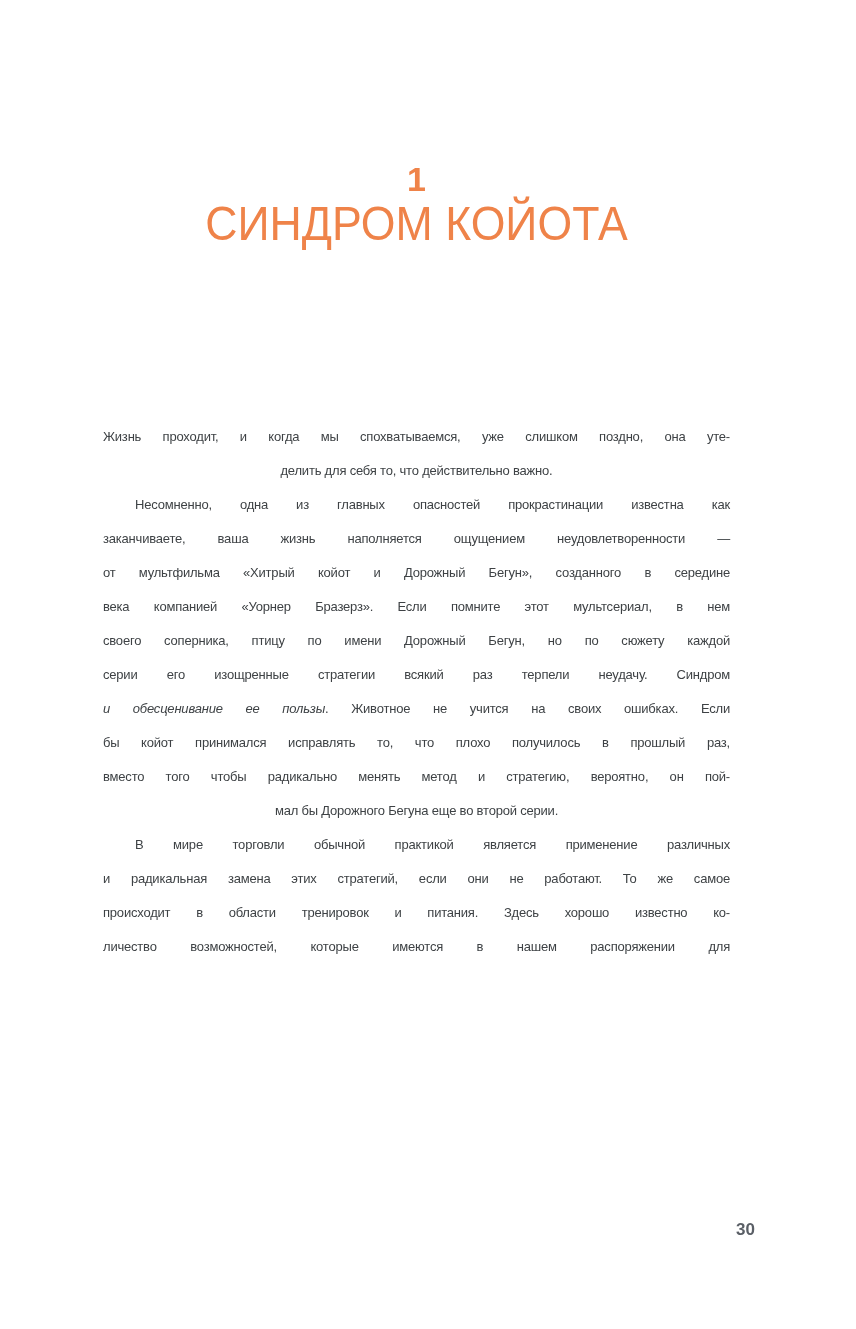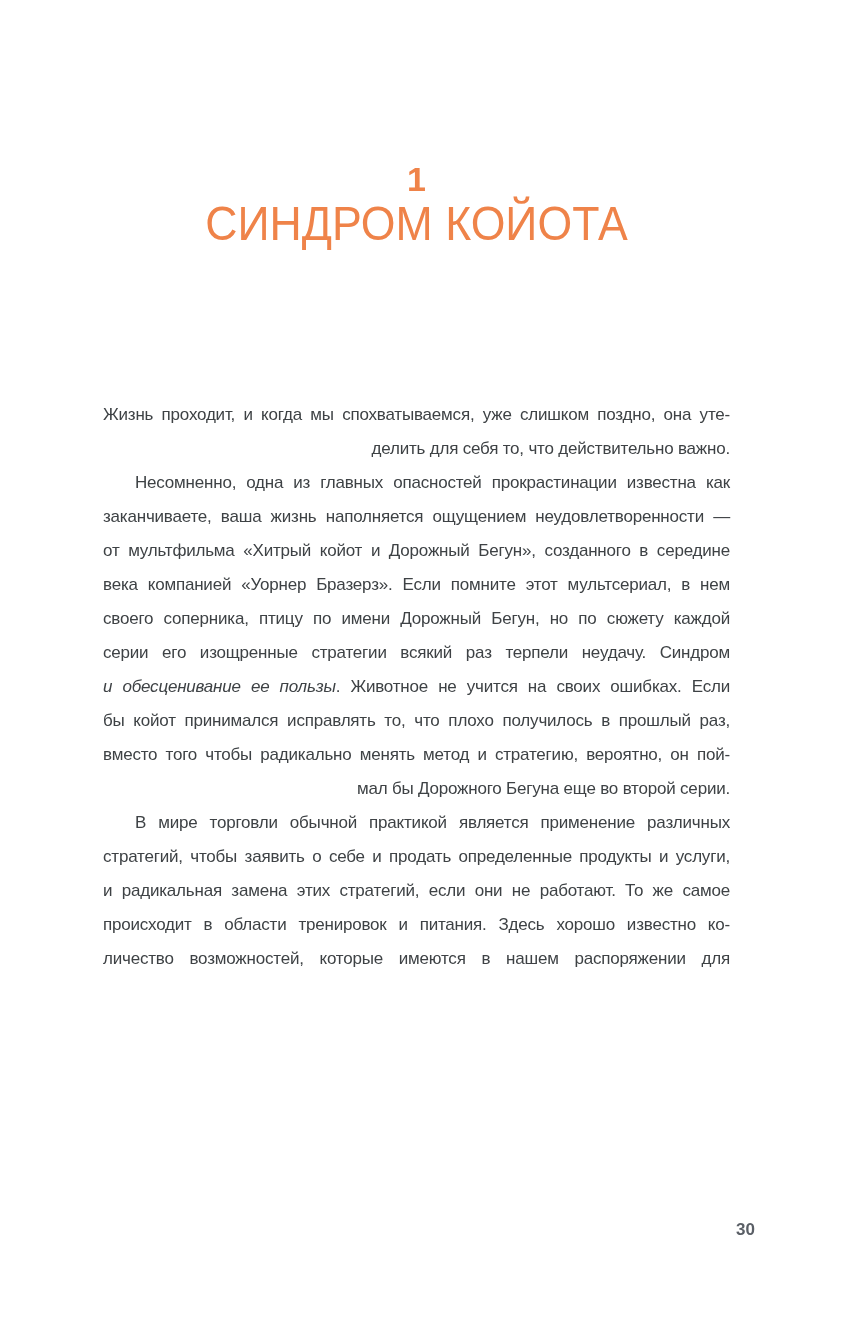--- a/index.html
+++ b/index.html
@@ -28,31 +28,31 @@
     font-size: 48px;
     line-height: 52px;
     margin-top: 2px;
     font-weight: 400;
     white-space: nowrap;
     transform: scaleX(0.93);
     transform-origin: 50% 0;
   }
   .body-text {
     position: absolute;
-    top: 398px;
+    top: 420px;
     left: 103px;
     width: 627px;
-    font-size: 17px;
+    font-size: 13px;
     letter-spacing: -0.2px;
     color: var(--body-color, #3E4245);
   }
   .line {
     height: 34px;
     line-height: 34px;
-    text-align: right;
+    text-align: center;
     white-space: normal;
   }
   .line.just {
     text-align: justify;
     text-align-last: justify;
   }
   .line.indent { text-indent: 32px; }
   .seg.italic { font-style: italic; }
   .page-number {
     position: absolute;
@@ -81,20 +81,19 @@
       <div class="line just"><span class="seg">заканчиваете, ваша жизнь наполняется ощущением неудовлетворенности —</span></div>
       <div class="line just"><span class="seg">от мультфильма «Хитрый койот и Дорожный Бегун», созданного в середине</span></div>
       <div class="line just"><span class="seg">века компанией «Уорнер Бразерз». Если помните этот мультсериал, в нем</span></div>
       <div class="line just"><span class="seg">своего соперника, птицу по имени Дорожный Бегун, но по сюжету каждой</span></div>
       <div class="line just"><span class="seg">серии его изощренные стратегии всякий раз терпели неудачу. Синдром</span></div>
       <div class="line just"><span class="seg italic">и обесценивание ее пользы</span><span class="seg">. Животное не учится на своих ошибках. Если</span></div>
       <div class="line just"><span class="seg">бы койот принимался исправлять то, что плохо получилось в прошлый раз,</span></div>
       <div class="line just"><span class="seg">вместо того чтобы радикально менять метод и стратегию, вероятно, он пой-</span></div>
       <div class="line"><span class="seg">мал бы Дорожного Бегуна еще во второй серии.</span></div>
       <div class="line just indent"><span class="seg">В мире торговли обычной практикой является применение различных</span></div>
-      <div class="line just"><span class="seg">стратегий, чтобы заявить о себе и продать определенные продукты и услуги,</span></div>
       <div class="line just"><span class="seg">и радикальная замена этих стратегий, если они не работают. То же самое</span></div>
       <div class="line just"><span class="seg">происходит в области тренировок и питания. Здесь хорошо известно ко-</span></div>
       <div class="line just"><span class="seg">личество возможностей, которые имеются в нашем распоряжении для</span></div>
     </div>
 
   <div class="page-number">30</div>
 </div>
 
 </body></html>

